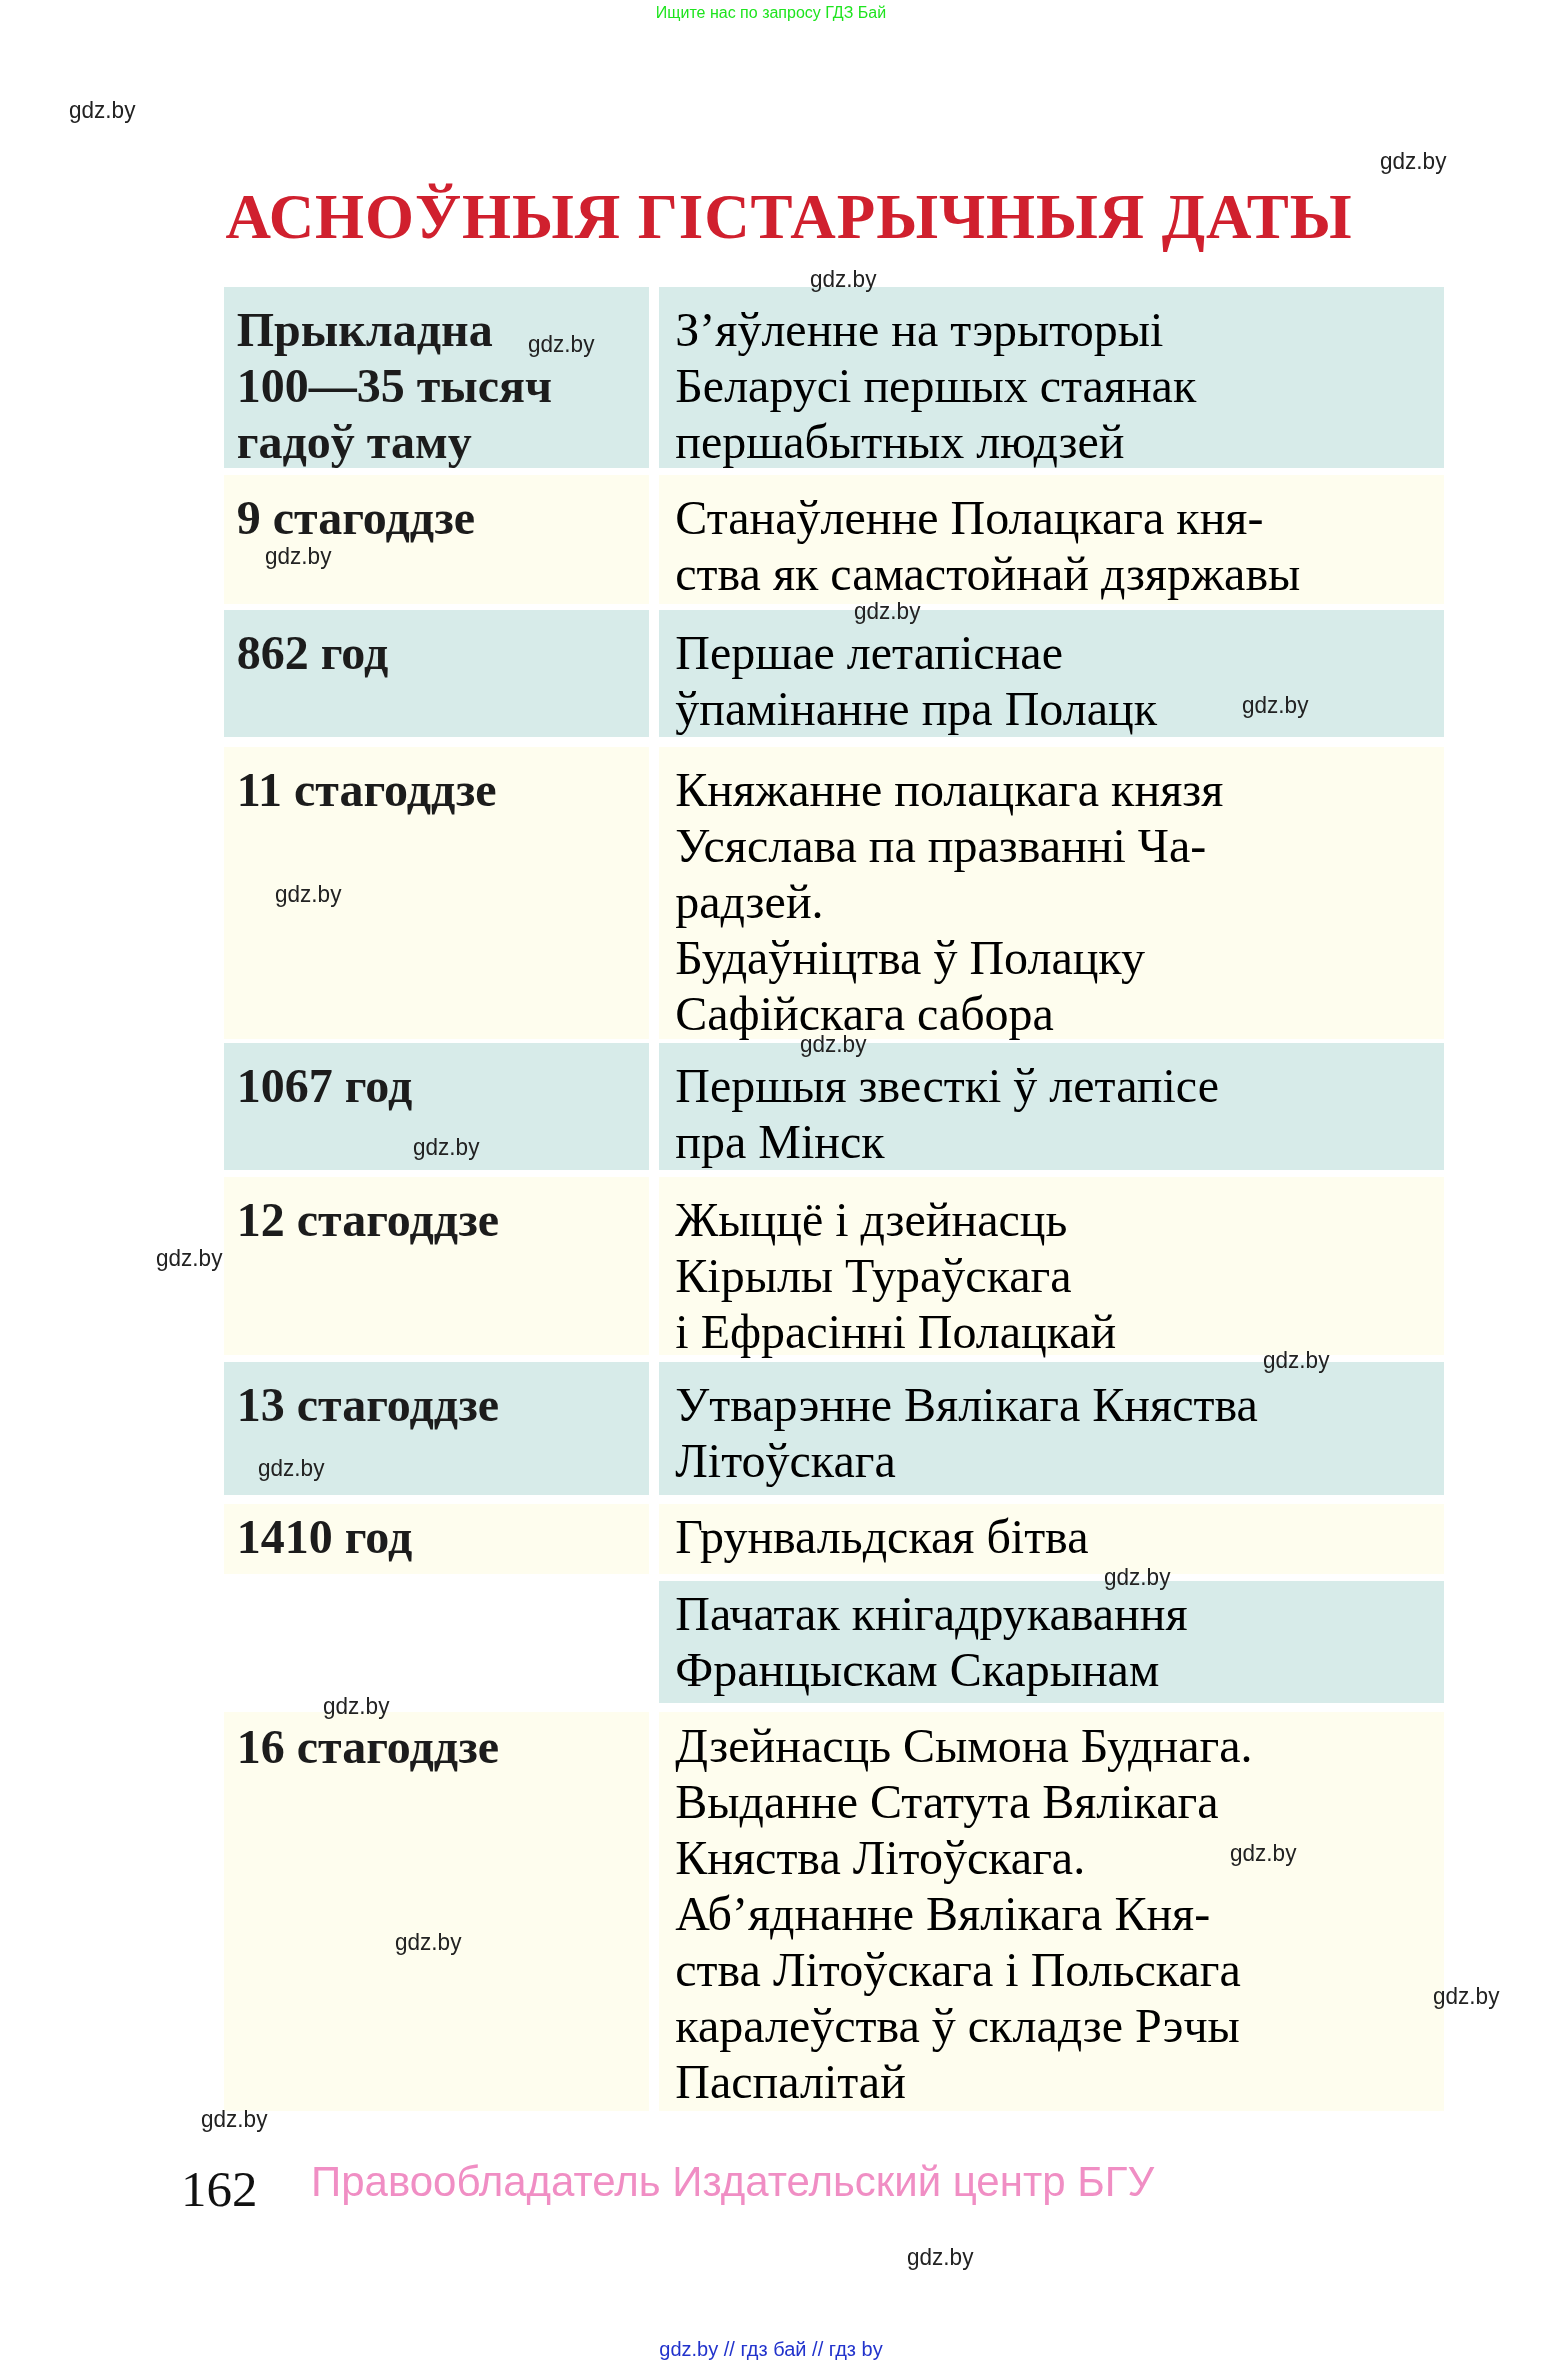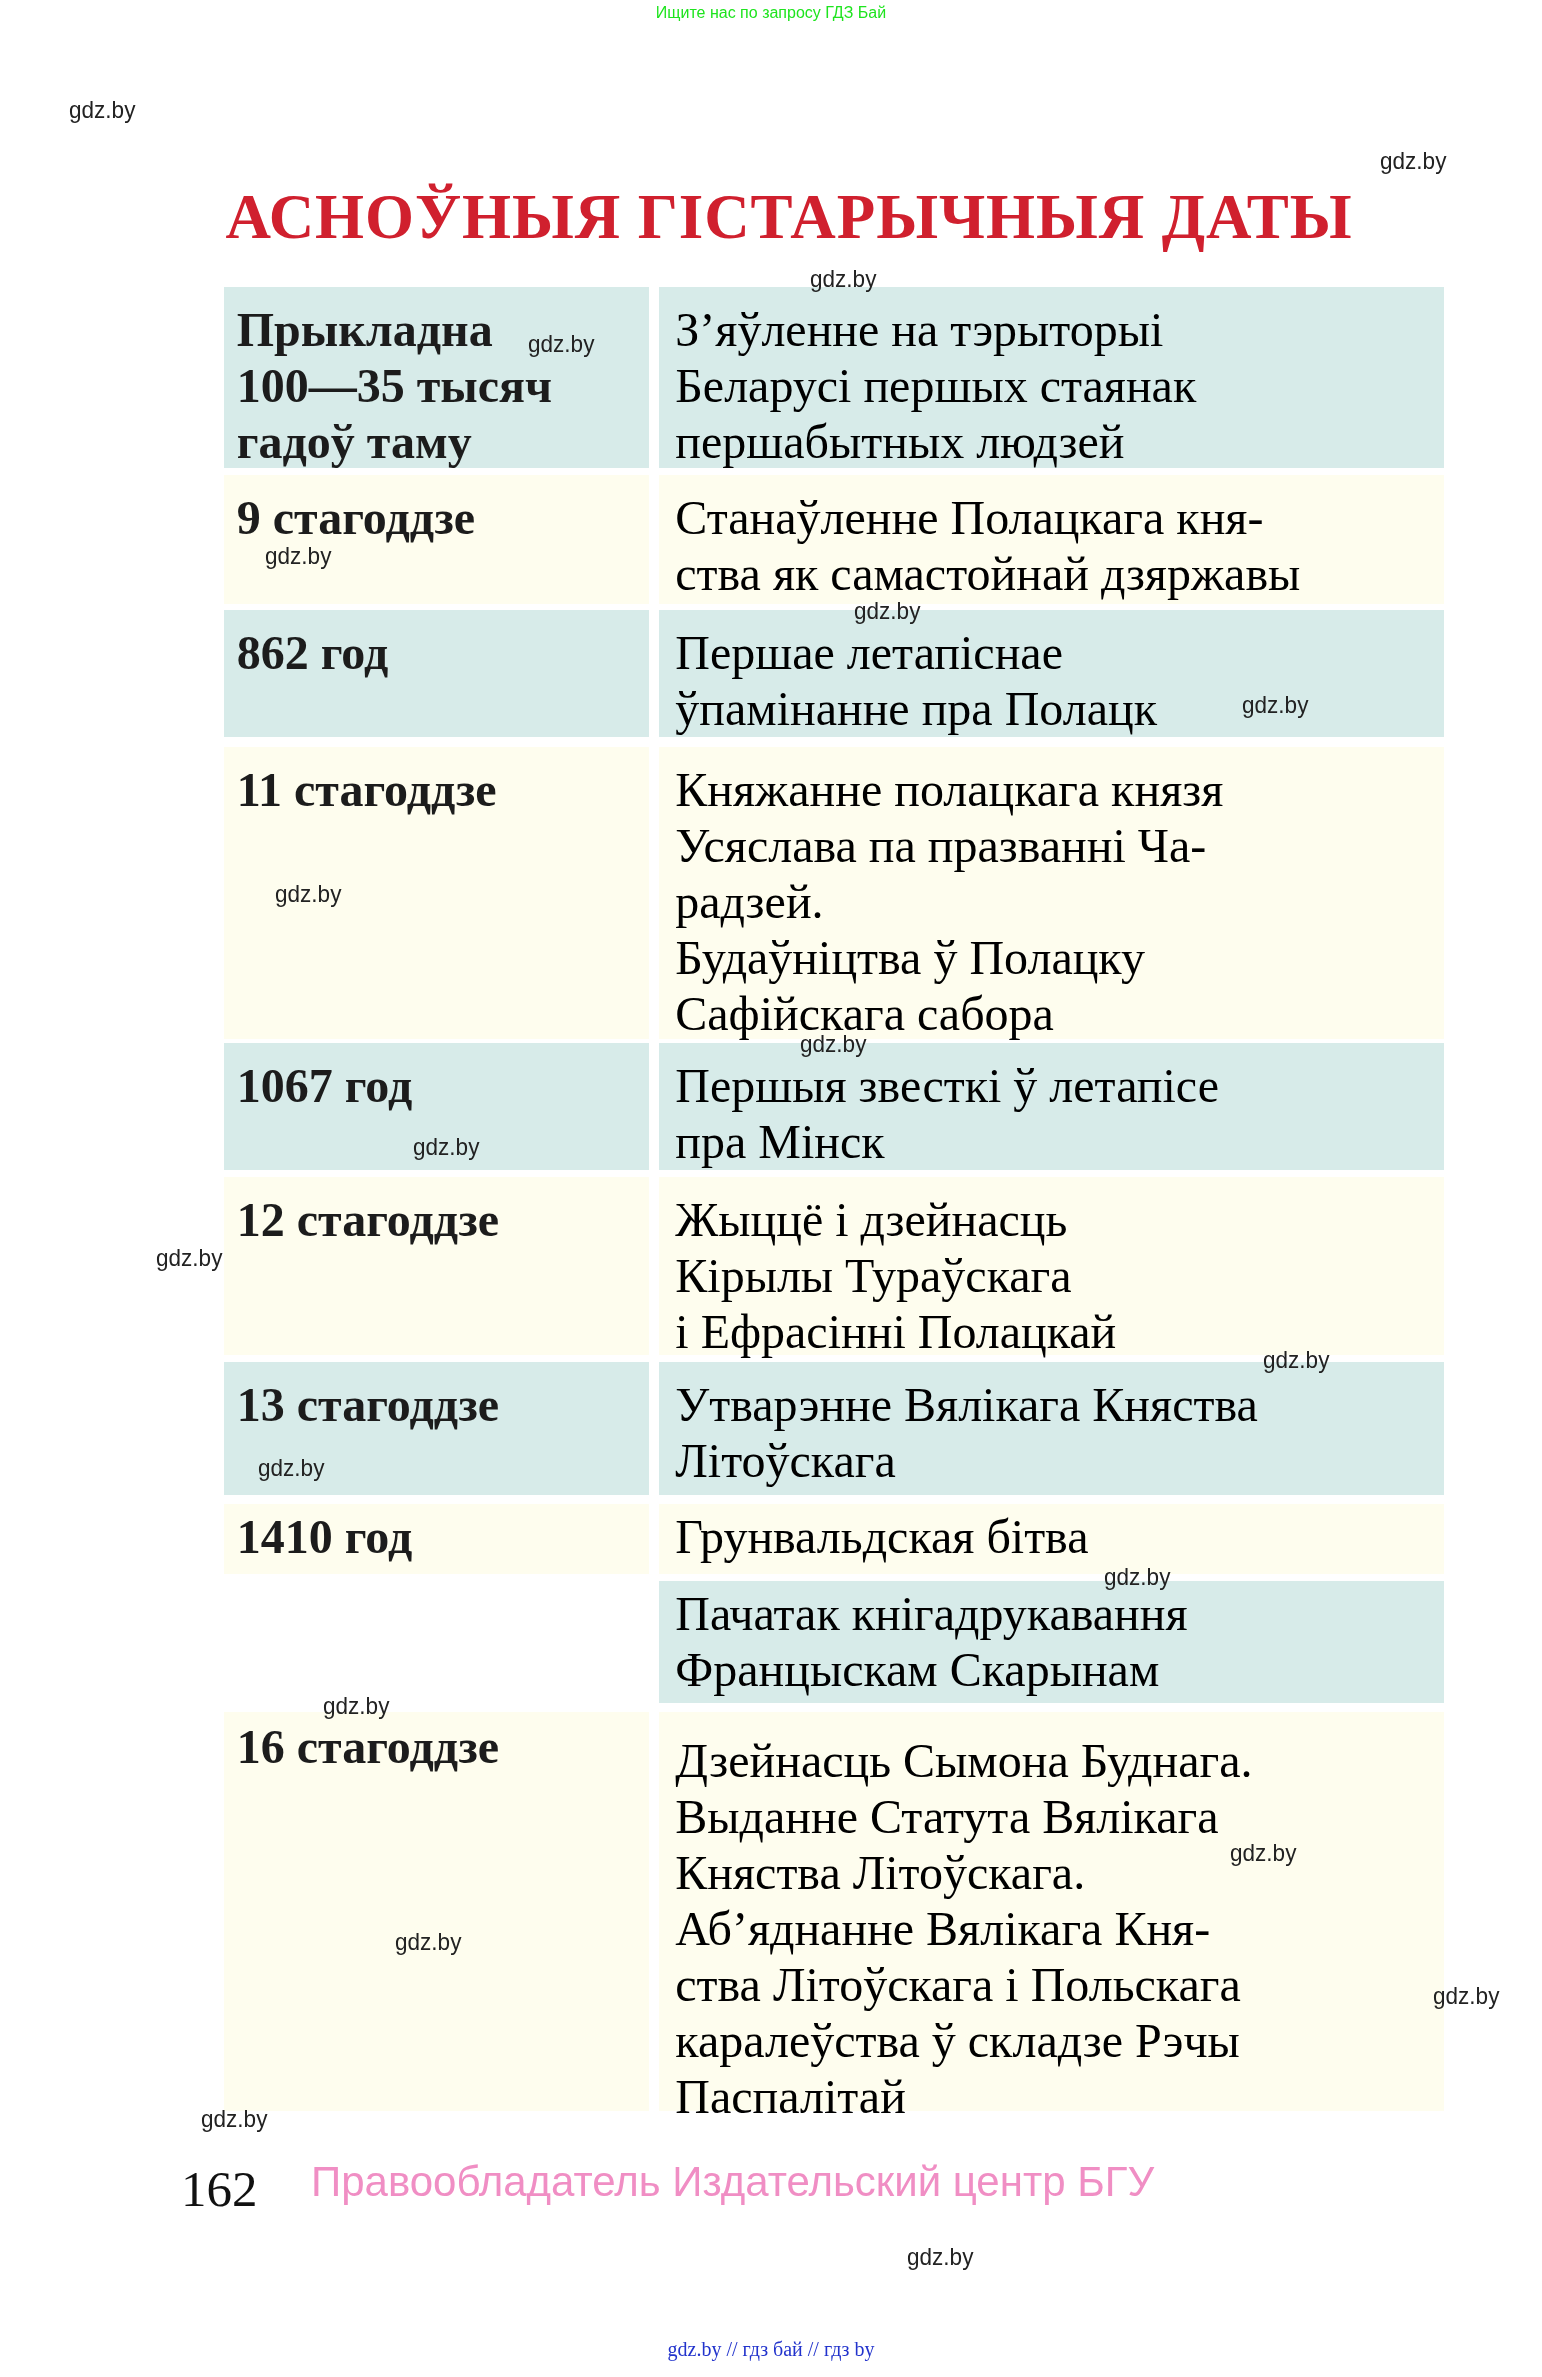--- a/index.html
+++ b/index.html
@@ -40,21 +40,21 @@
   .page-num {
     position: absolute; left: 181px; top: 2160px;
     font-family: "Liberation Serif", serif; font-size: 51px; color: #111;
   }
   .copyright {
     position: absolute; left: 311px; top: 2158px;
     font-family: "Liberation Sans", sans-serif; font-size: 42px; color: #f08ec4;
   }
   .footer-links {
     position: absolute; top: 2338px; left: 0; width: 1542px; text-align: center;
-    font-family: Liberation Serif, serif; font-size: 20px; color: #2233cc;
+    font-family: Liberation Sans, sans-serif; font-size: 20px; color: #2233cc;
   }
 </style>
 </head>
 <body>
 
 <div class="top-banner">Ищите нас по запросу ГДЗ Бай</div>
 
 <div class="wm" style="left:69px;top:96px">gdz.by</div>
 <div class="wm" style="left:1380px;top:147px">gdz.by</div>
 
@@ -142,21 +142,21 @@
   <div class="row" style="top:1294px;height:122px">
     <div class="cell event teal" style="padding-top:5.4px">
         <div class="event-text">Пачатак кнігадрукавання
 Францыскам Скарынам</div>
       </div>
   </div>
   <div class="row" style="top:1425px;height:399px">
     <div class="cell date cream" style="padding-top:7.3px">
         <div class="date-text">16 стагоддзе</div>
       </div>
-    <div class="cell event cream" style="padding-top:21px">
+    <div class="cell event cream" style="padding-top:6px">
         <div class="event-text">Дзейнасць Сымона Буднага.
 Выданне Статута Вялікага
 Княства Літоўскага.
 Аб’яднанне Вялікага Кня-
 ства Літоўскага і Польскага
 каралеўства ў складзе Рэчы
 Паспалітай</div>
       </div>
   </div>
 </div>

